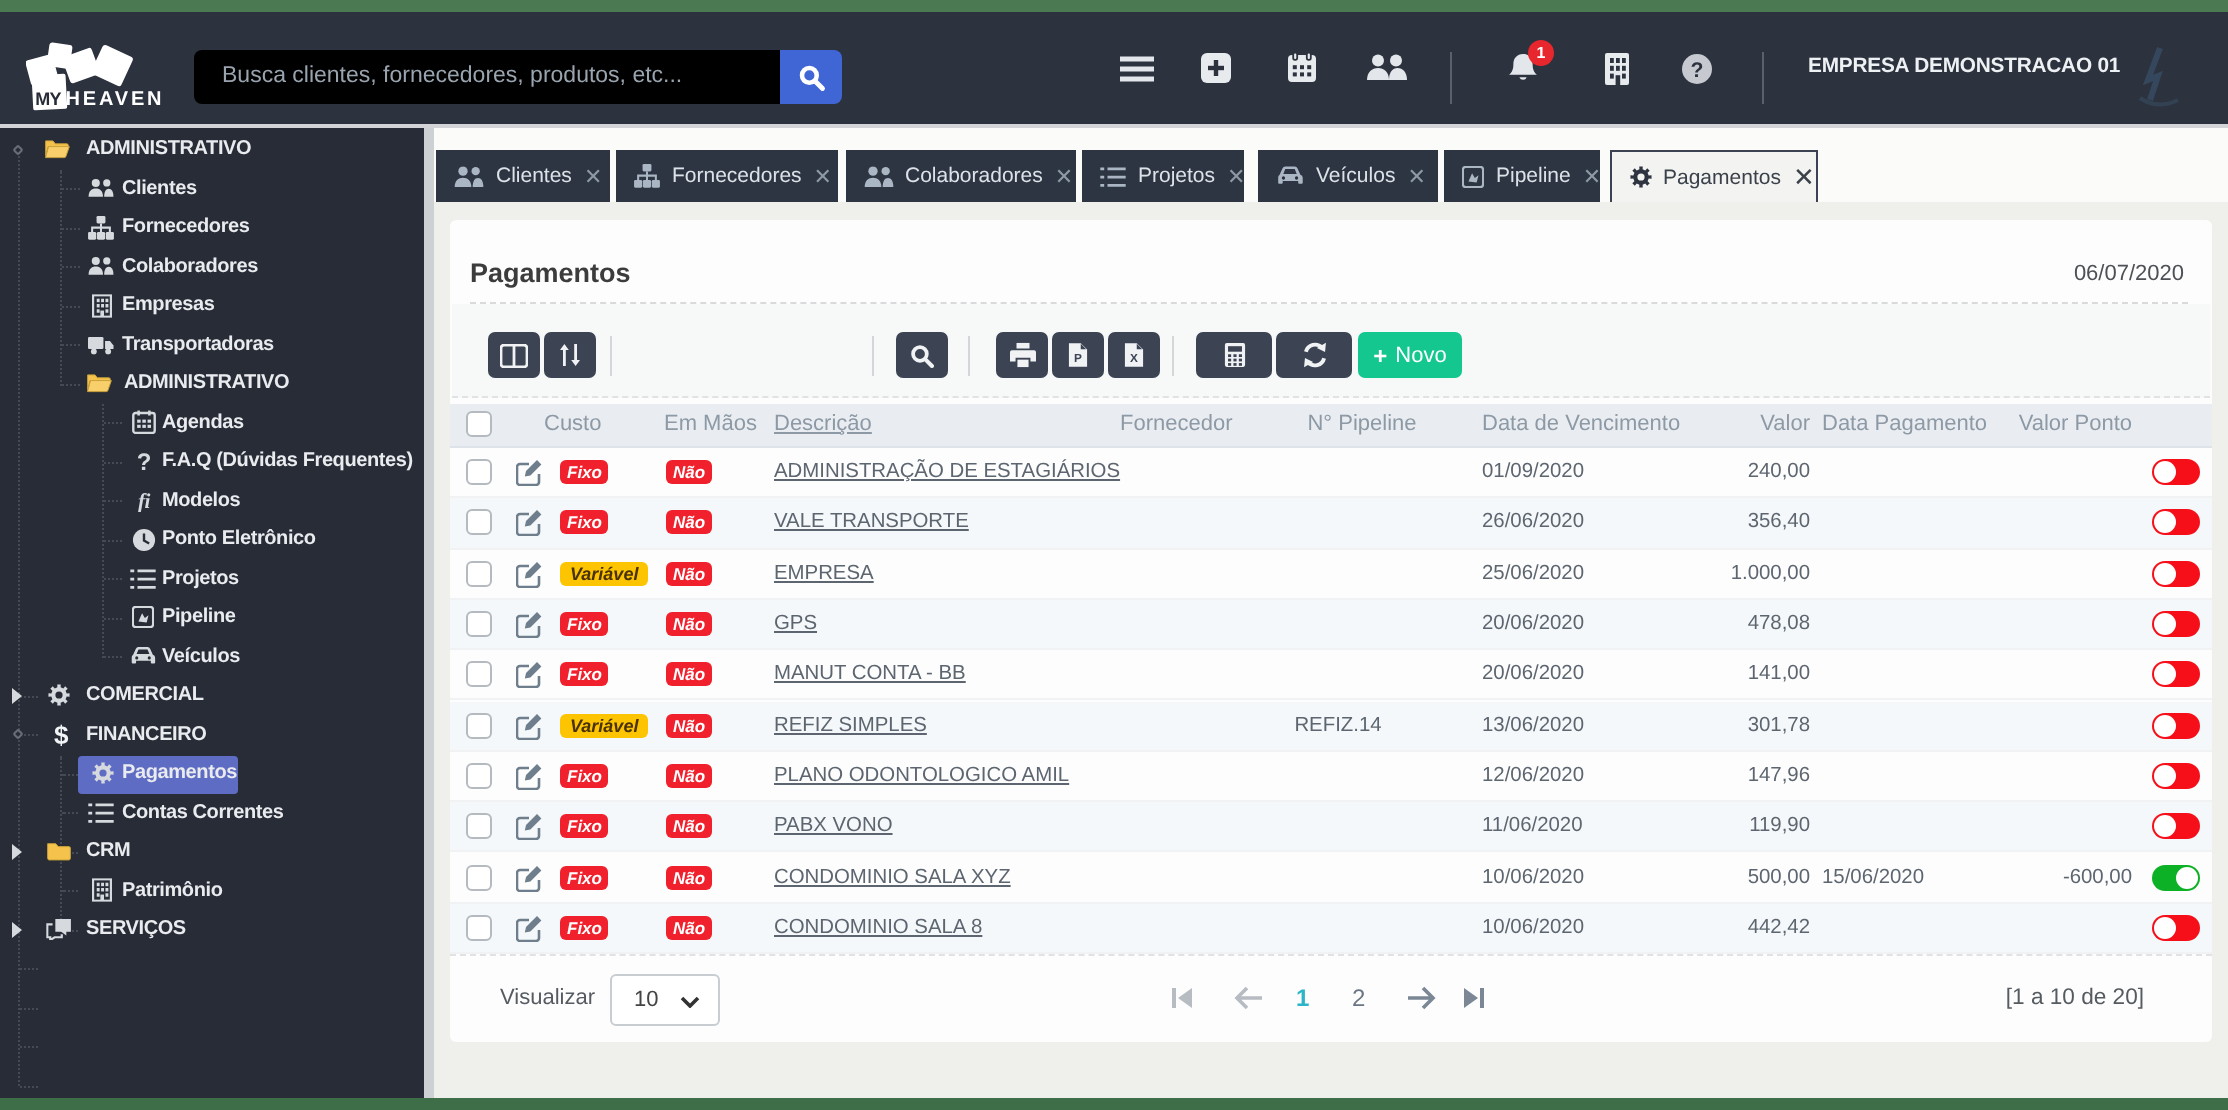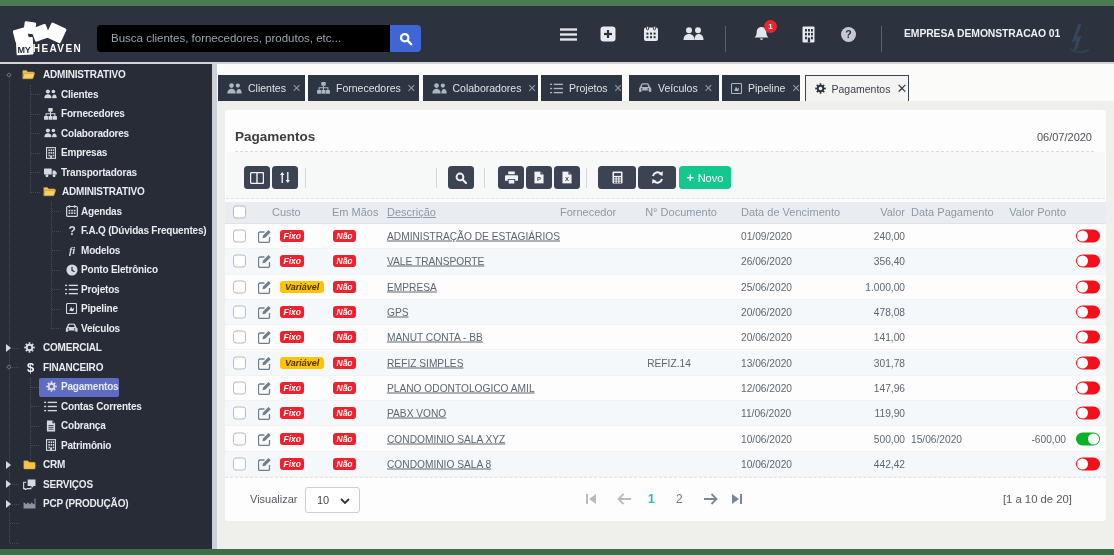--- a/index.html
+++ b/index.html
@@ -506,61 +506,44 @@
       </div>
     <div class="ti">
         <span class="ic" style="left:44px">
           <svg width="13" height="11" viewBox="0 0 14 12" color="#d6dade">
             <use href="#i-tasks"></use>
           </svg>
         </span>
         <span class="lb" style="left:61px">Contas Correntes</span>
       </div>
     <div class="ti">
-        <span class="ic" style="left:44px">
-          <svg width="10" height="12" viewBox="0 0 10 13" color="#d6dade">
-            <use href="#i-filec"></use>
-          </svg>
-        </span>
-        <span class="lb" style="left:61px">Cobrança</span>
-      </div>
-    <div class="ti">
-        <span class="ic" style="left:44px">
-          <svg width="10" height="12" viewBox="0 0 11 13" color="#d6dade">
-            <use href="#i-build"></use>
-          </svg>
-        </span>
-        <span class="lb" style="left:61px">Patrimônio</span>
-      </div>
-    <div class="ti">
         <span class="arrow" style="left:6px"></span>
         <span class="ic" style="left:23px">
           <svg width="15" height="13" viewBox="0 0 16 14">
             <use href="#i-foldc"></use>
           </svg>
         </span>
         <span class="lb" style="left:43px">CRM</span>
       </div>
     <div class="ti">
+        <span class="ic" style="left:44px">
+          <svg width="10" height="12" viewBox="0 0 11 13" color="#d6dade">
+            <use href="#i-build"></use>
+          </svg>
+        </span>
+        <span class="lb" style="left:61px">Patrimônio</span>
+      </div>
+    <div class="ti">
         <span class="arrow" style="left:6px"></span>
         <span class="ic" style="left:23px">
           <svg width="13" height="11" viewBox="0 0 14 12" color="#d6dade">
             <use href="#i-servi"></use>
           </svg>
         </span>
         <span class="lb" style="left:43px">SERVIÇOS</span>
-      </div>
-    <div class="ti">
-        <span class="arrow" style="left:6px"></span>
-        <span class="ic" style="left:23px">
-          <svg width="13" height="11" viewBox="0 0 14 12" color="#8d94a2">
-            <use href="#i-indus"></use>
-          </svg>
-        </span>
-        <span class="lb" style="left:43px">PCP (PRODUÇÃO)</span>
       </div>
   </div>
 </div>
 <div class="sbscroll"></div>
 <div class="content">
   <div class="tabwrap">
     <div class="tab" style="left:1px;width:87px;"><svg width="15" height="11" viewBox="0 0 18 13">
           <use href="#i-users"></use>
         </svg>Clientes<span class="x">✕</span></div>
     <div class="tab" style="left:91px;width:111px;"><svg width="13" height="12" viewBox="0 0 14 13">
@@ -632,21 +615,21 @@
         </svg>
       </div>
     <div class="novo"><span style="font-size:12px;font-weight:bold;">+</span> Novo</div>
 
     <div class="thead">
       <span class="cb" style="border-width:1.5px;"></span>
       <span style="left:47px;">Custo</span>
       <span style="left:107px;">Em Mãos</span>
       <span class="c-desc">Descrição</span>
       <span class="c-forn">Fornecedor</span>
-      <span class="c-ndoc">N° Documento</span>
+      <span class="c-ndoc">N° Pipeline</span>
       <span class="c-venc">Data de Vencimento</span>
       <span class="c-val">Valor</span>
       <span class="c-pgto">Data Pagamento</span>
       <span class="c-vpago">Valor Ponto</span>
     </div>
     <div class="trow" style="top:114.5px;">
       <span class="cb"></span>
       <span class="edt">
           <svg width="14" height="14" viewBox="0 0 14 14">
             <use href="#i-edit"></use>

